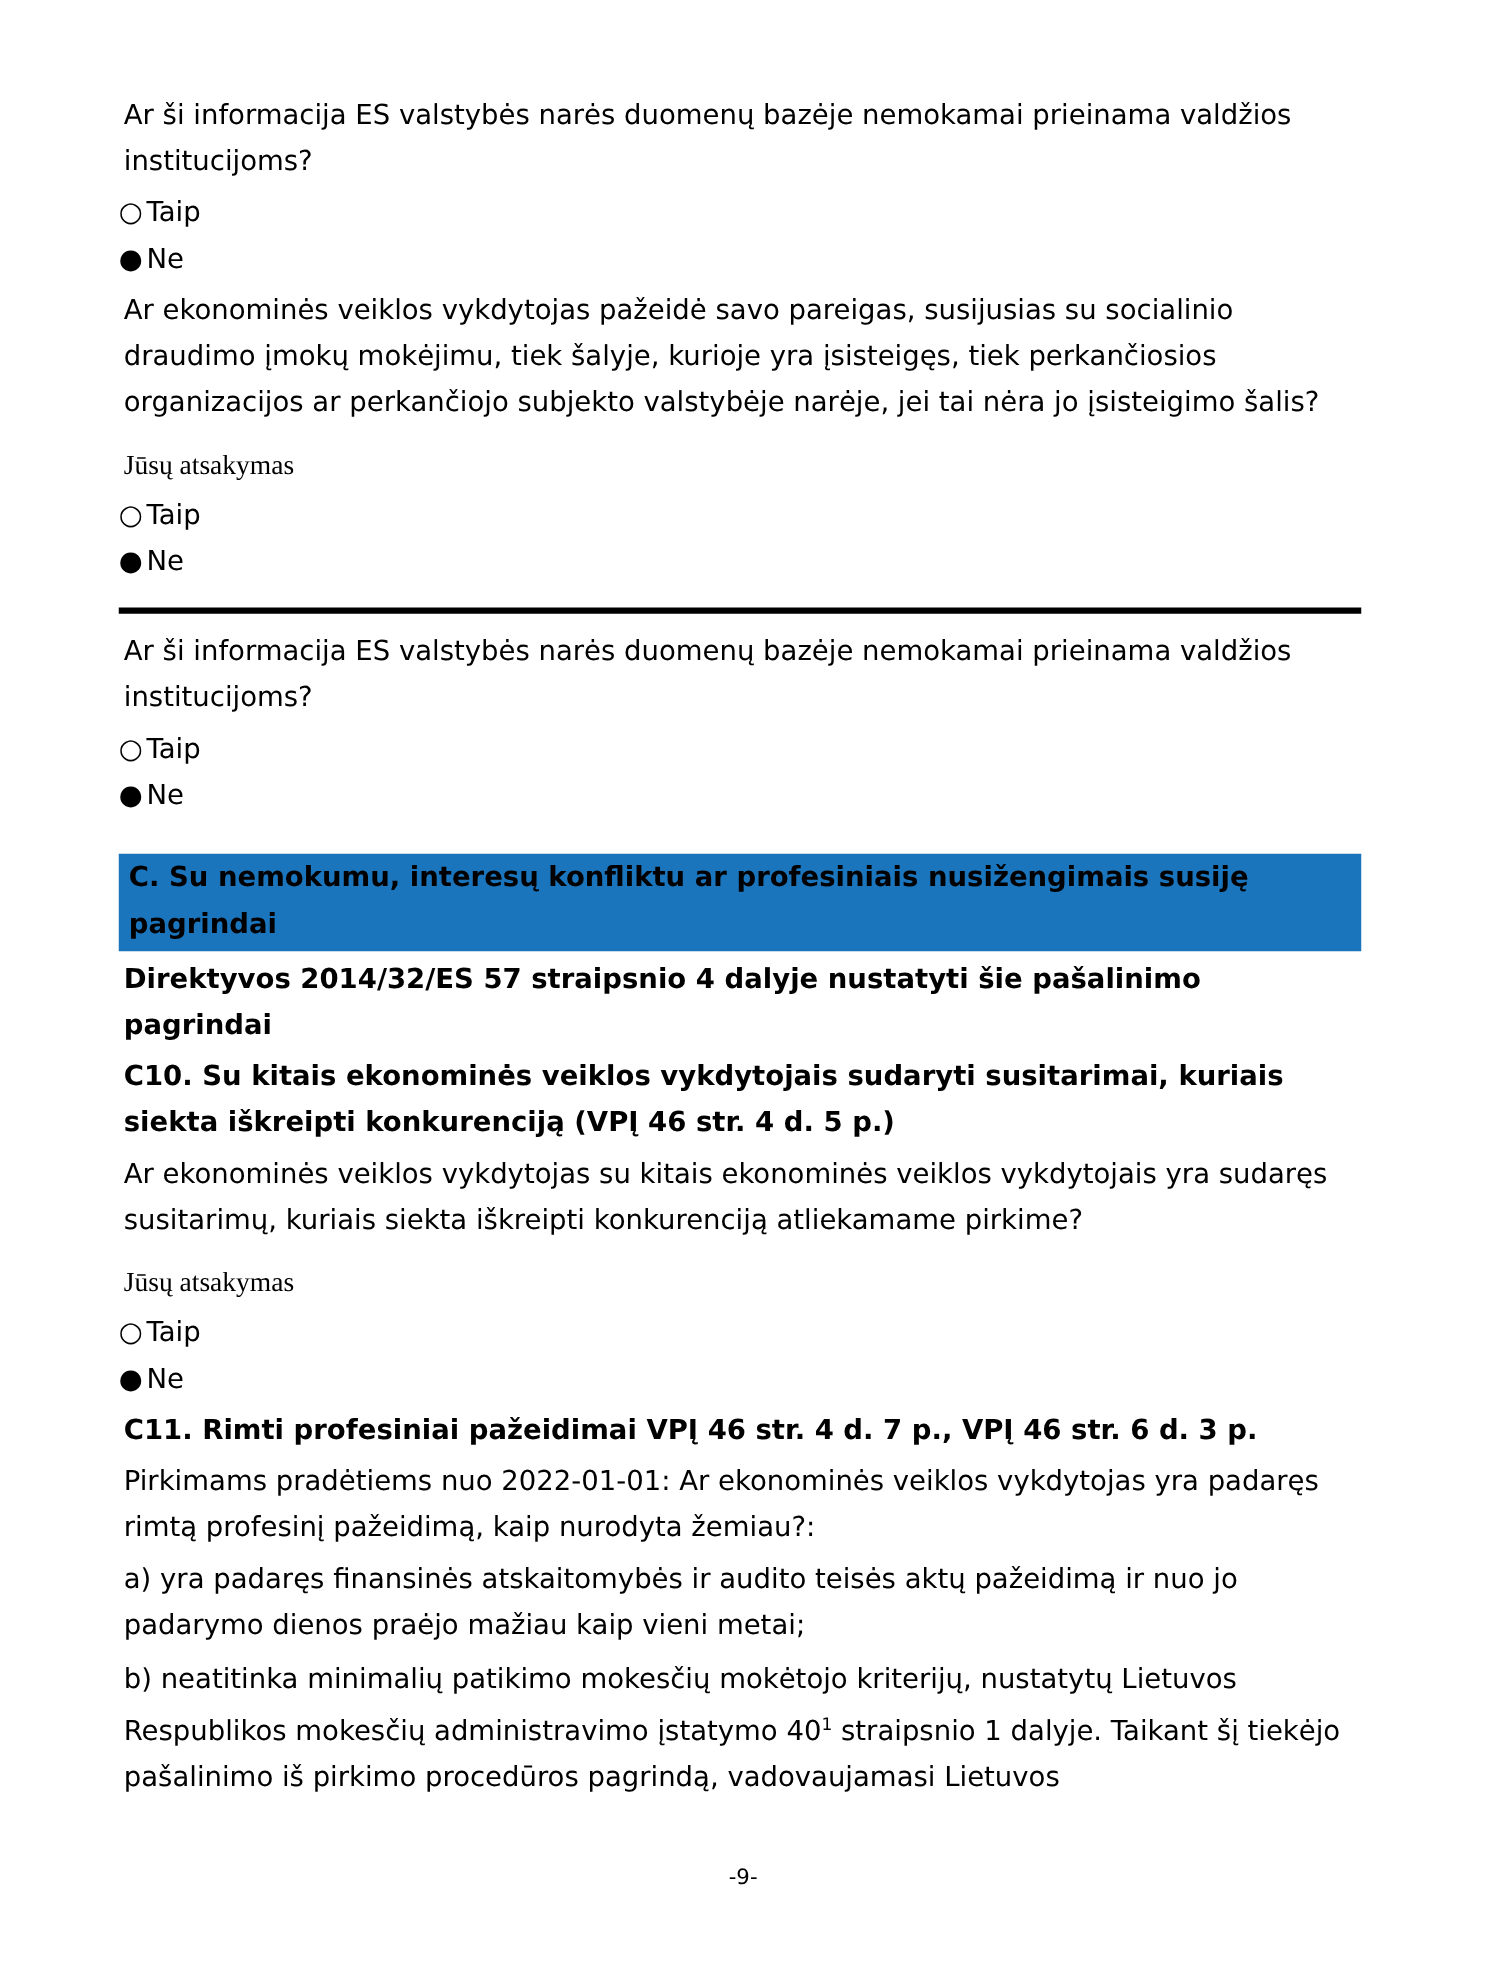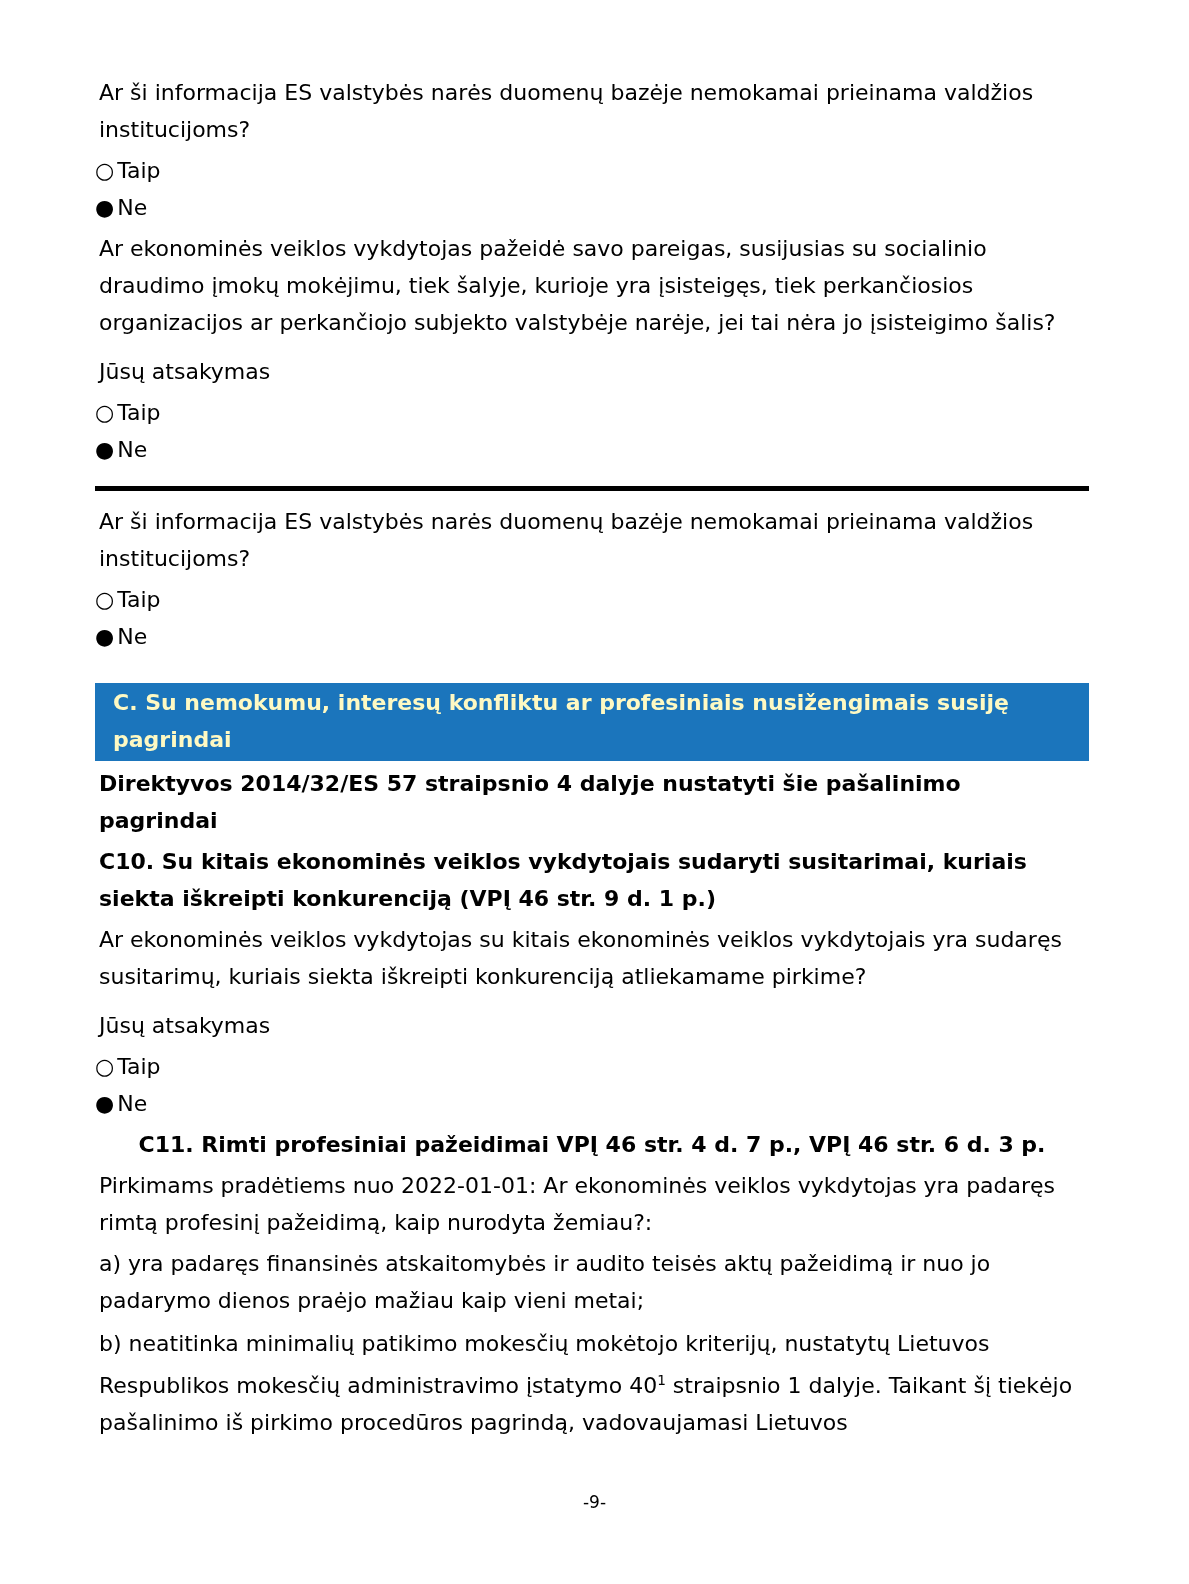--- a/index.html
+++ b/index.html
@@ -12,39 +12,39 @@
     font-family: "DejaVu Sans", "Liberation Sans", sans-serif;
     color: #000000;
   }
   .content {
     padding: 70px 100px 0 95px;
     font-size: 22px;
     line-height: 37px;
   }
   .para { margin: 4px; }
   .bold { font-weight: bold; }
-  .nowrap { white-space: nowrap; text-align: center; }
-  .answer-label { margin-top: 12px; }
+  .nowrap { white-space: nowrap; }
+  .answer-label { margin-top: 12px; font-family: Liberation Serif, serif; }
   .radio-line { }
   .radio-glyph {
     display: inline-block;
     margin-right: 3px;
     font-size: 22px;
   }
   .divider {
     height: 5px;
     background: #000000;
     margin: 18px 0 12px 0;
   }
   .banner {
     background: #1b75bc;
-    color: #fef9c3;
+    color: #000000;
     font-weight: bold;
     margin-top: 28px;
-    padding: 1px 8px 3px 18px;
+    padding: 1px 8px 3px 8px;
   }
   sup.fn {
     font-size: 0.62em;
     vertical-align: super;
   }
   .item-b { margin-top: 6px; }
   .footer {
     position: absolute;
     top: 1492px;
     left: 0;
@@ -89,21 +89,21 @@
     </div>
     <div class="radio-line">
       <span class="radio-glyph">●</span><span>Ne</span>
     </div>
   </div>
 
   <div class="banner">C. Su nemokumu, interesų konfliktu ar profesiniais nusižengimais susiję pagrindai</div>
 
   <p class="para bold">Direktyvos 2014/32/ES 57 straipsnio 4 dalyje nustatyti šie pašalinimo pagrindai</p>
 
-  <p class="para bold">C10. Su kitais ekonominės veiklos vykdytojais sudaryti susitarimai, kuriais siekta iškreipti konkurenciją (VPĮ 46 str. 9 d. 1 p.)</p>
+  <p class="para bold">C10. Su kitais ekonominės veiklos vykdytojais sudaryti susitarimai, kuriais siekta iškreipti konkurenciją (VPĮ 46 str. 4 d. 5 p.)</p>
   <p class="para">Ar ekonominės veiklos vykdytojas su kitais ekonominės veiklos vykdytojais yra sudaręs susitarimų, kuriais siekta iškreipti konkurenciją atliekamame pirkime?</p>
 
   <p class="para answer-label">Jūsų atsakymas</p>
   <div>
     <div class="radio-line">
       <span class="radio-glyph">○</span><span>Taip</span>
     </div>
     <div class="radio-line">
       <span class="radio-glyph">●</span><span>Ne</span>
     </div>

